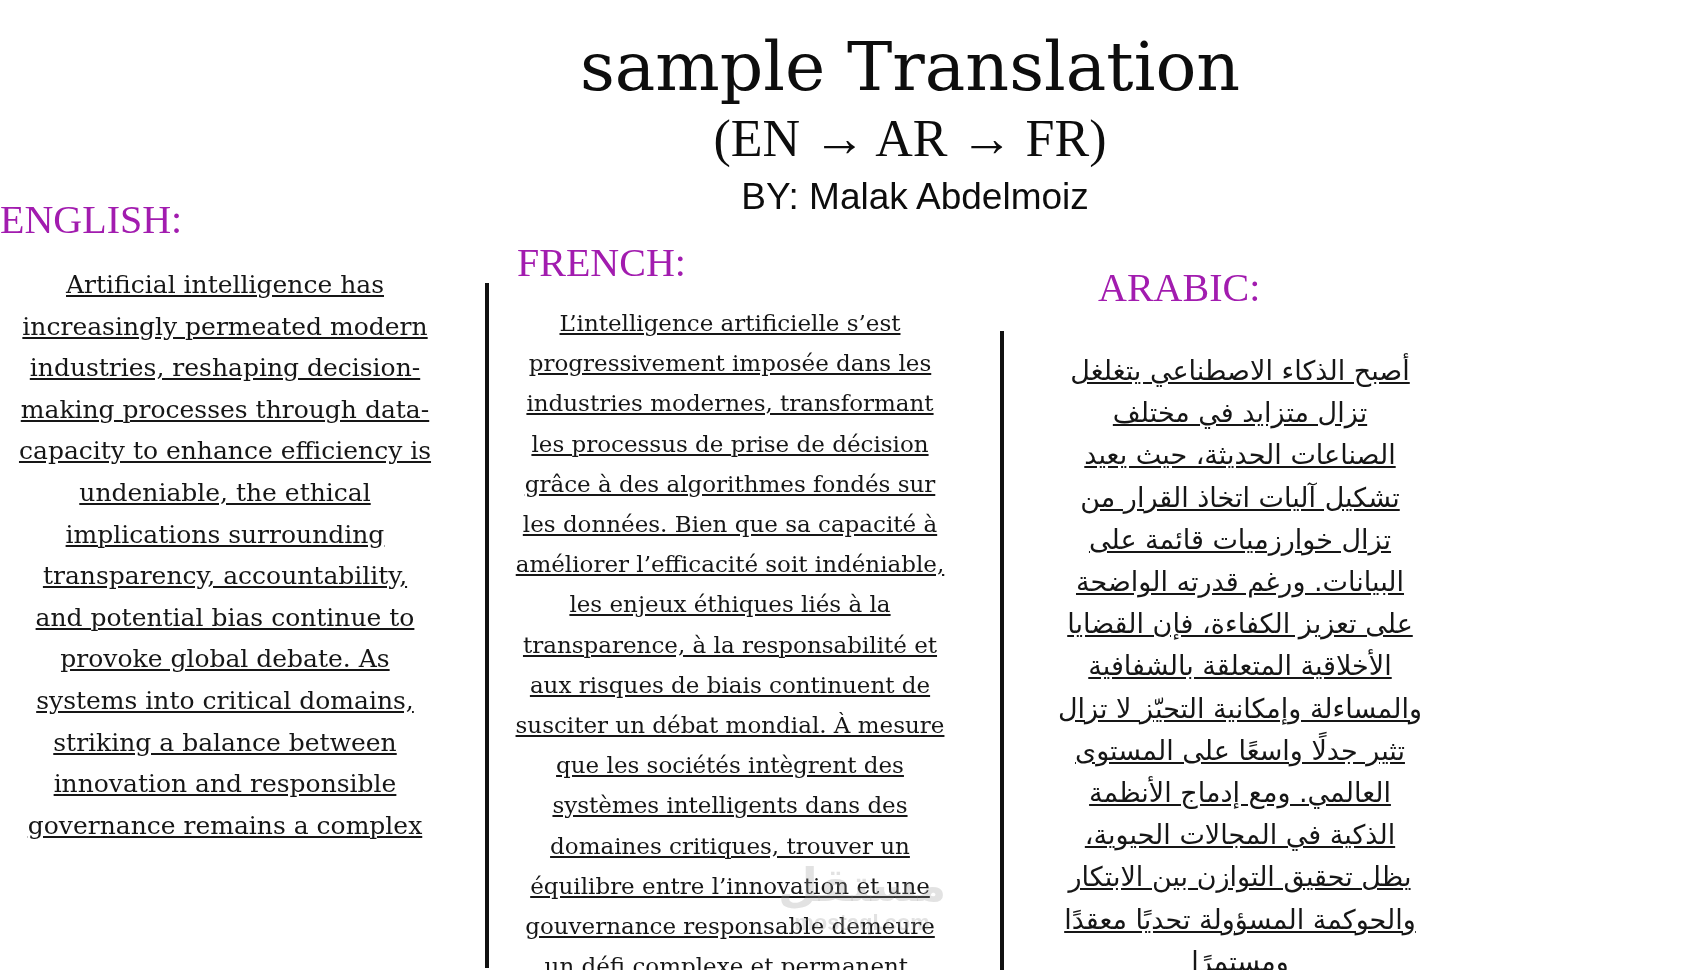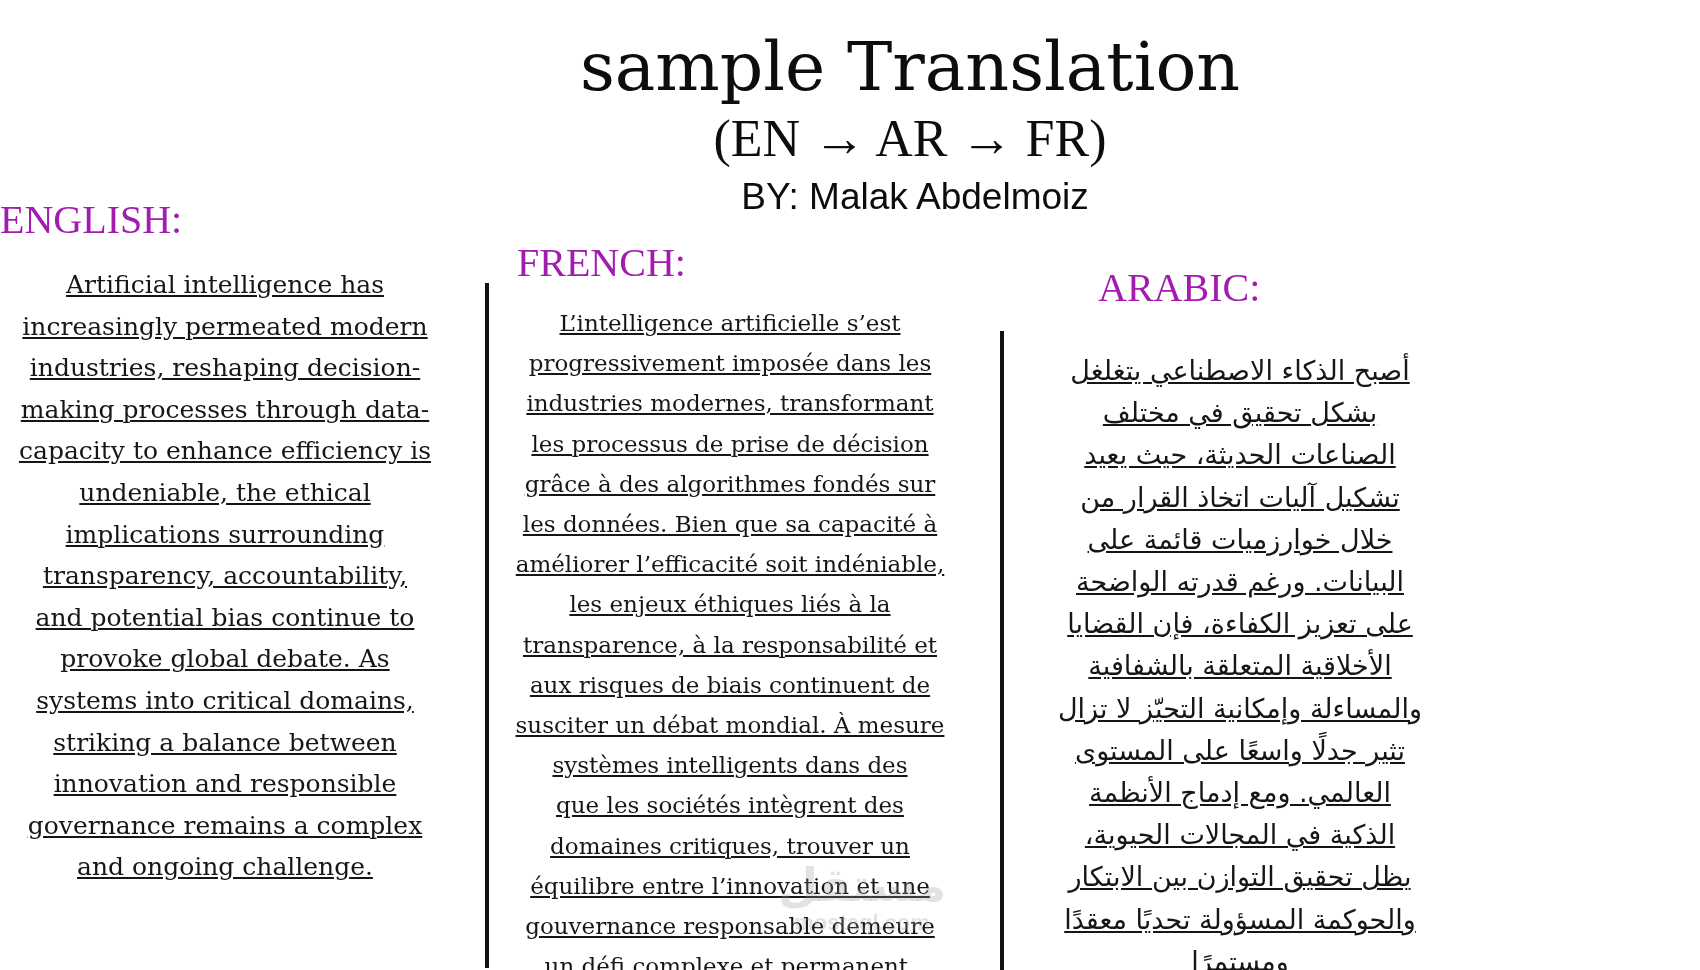--- a/index.html
+++ b/index.html
@@ -152,49 +152,48 @@
   <span class="line">capacity to enhance efficiency is</span>
   <span class="line">undeniable, the ethical</span>
   <span class="line">implications surrounding</span>
   <span class="line">transparency, accountability,</span>
   <span class="line">and potential bias continue to</span>
   <span class="line">provoke global debate. As</span>
   <span class="line">systems into critical domains,</span>
   <span class="line">striking a balance between</span>
   <span class="line">innovation and responsible</span>
   <span class="line">governance remains a complex</span>
-  <span class="line">and ongoing challenge.</span>
 </div>
 
 <div class="body-text body-fr">
   <span class="line">L’intelligence artificielle s’est</span>
   <span class="line">progressivement imposée dans les</span>
   <span class="line">industries modernes, transformant</span>
   <span class="line">les processus de prise de décision</span>
   <span class="line">grâce à des algorithmes fondés sur</span>
   <span class="line">les données. Bien que sa capacité à</span>
   <span class="line">améliorer l’efficacité soit indéniable,</span>
   <span class="line">les enjeux éthiques liés à la</span>
   <span class="line">transparence, à la responsabilité et</span>
   <span class="line">aux risques de biais continuent de</span>
   <span class="line">susciter un débat mondial. À mesure</span>
+  <span class="line">que les sociétés intègrent des</span>
   <span class="line">systèmes intelligents dans des</span>
-  <span class="line">que les sociétés intègrent des</span>
   <span class="line">domaines critiques, trouver un</span>
   <span class="line">équilibre entre l’innovation et une</span>
   <span class="line">gouvernance responsable demeure</span>
   <span class="line">un défi complexe et permanent.</span>
 </div>
 
 <div class="body-text body-ar">
   <span class="line">أصبح الذكاء الاصطناعي يتغلغل</span>
-  <span class="line">بشكل تحقيق في مختلف</span>
+  <span class="line">تزال متزايد في مختلف</span>
   <span class="line">الصناعات الحديثة، حيث يعيد</span>
   <span class="line">تشكيل آليات اتخاذ القرار من</span>
-  <span class="line">خلال خوارزميات قائمة على</span>
+  <span class="line">تزال خوارزميات قائمة على</span>
   <span class="line">البيانات. ورغم قدرته الواضحة</span>
   <span class="line">على تعزيز الكفاءة، فإن القضايا</span>
   <span class="line">الأخلاقية المتعلقة بالشفافية</span>
   <span class="line">والمساءلة وإمكانية التحيّز لا تزال</span>
   <span class="line">تثير جدلًا واسعًا على المستوى</span>
   <span class="line">العالمي. ومع إدماج الأنظمة</span>
   <span class="line">الذكية في المجالات الحيوية،</span>
   <span class="line">يظل تحقيق التوازن بين الابتكار</span>
   <span class="line">والحوكمة المسؤولة تحديًا معقدًا</span>
   <span class="line">ومستمرًا</span>

